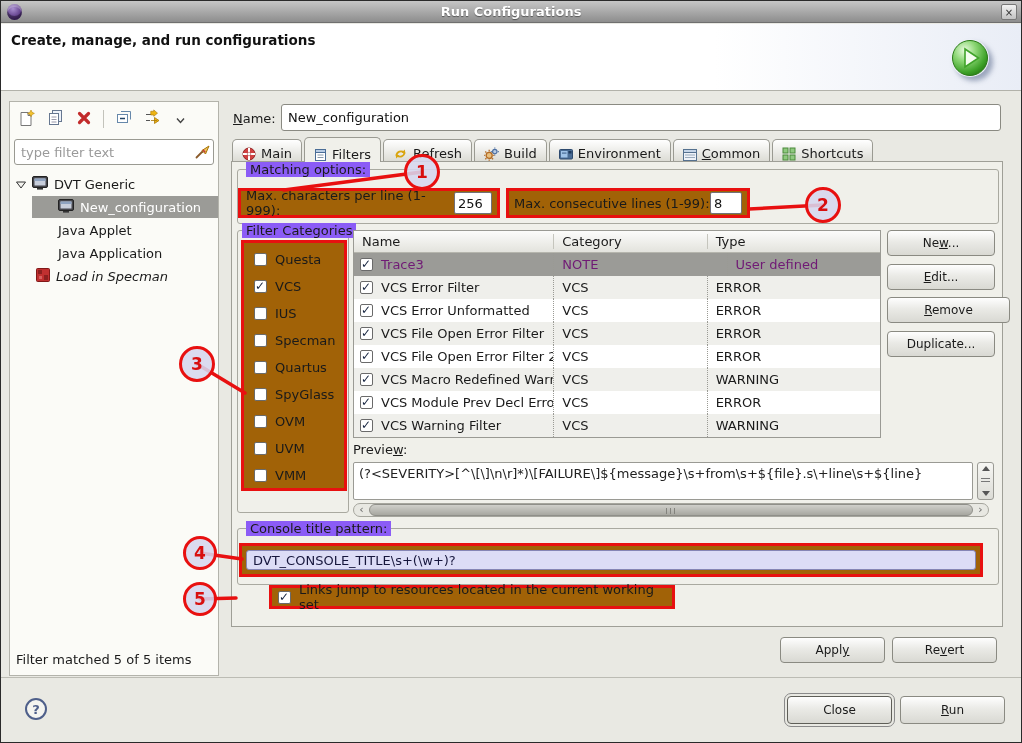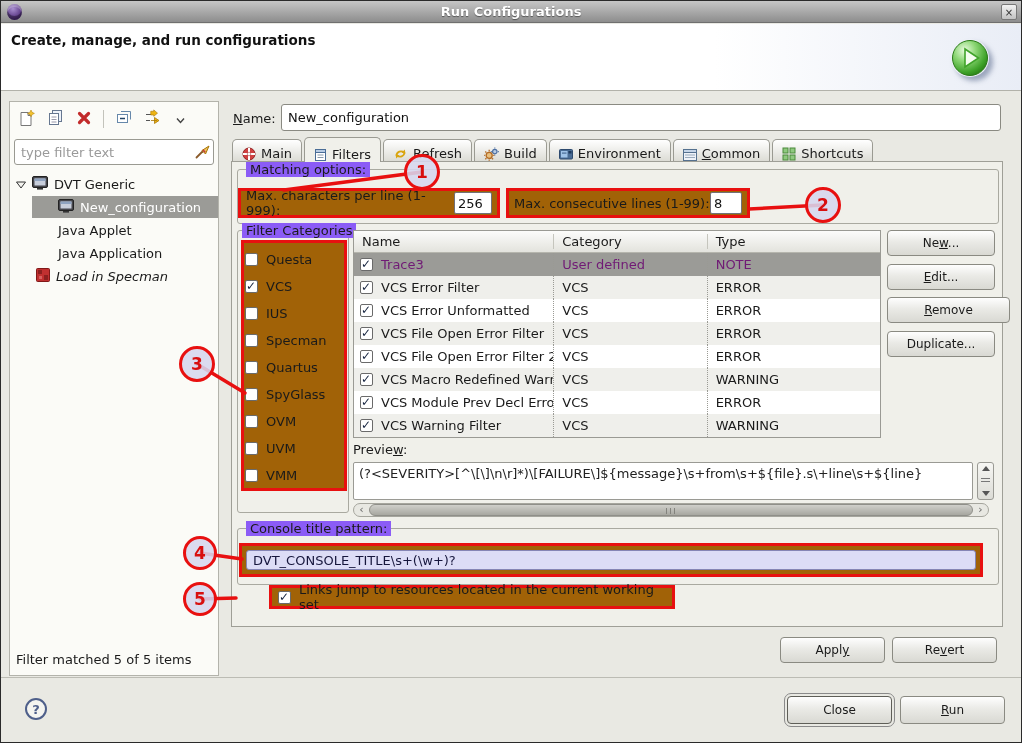--- a/index.html
+++ b/index.html
@@ -67,21 +67,21 @@
 
   .redbox{position:absolute;border:3px solid #e81010;background:#a16207;}
   .opt-row{display:flex;align-items:center;justify-content:space-between;padding:0 5px;}
   .num-input{width:38px;height:22px;border:1px solid #70707a;border-radius:2px;background:#fff;
     font-size:13px;font-family:inherit;padding:0 3px;color:#111;}
 
   .cb{width:13px;height:13px;min-width:13px;background:#fff;border:1px solid #6a6a6a;border-radius:2px;
     display:inline-block;position:relative;}
   .cb[data-checked="true"]::after{content:"✓";position:absolute;left:0px;top:-2px;font-size:12px;
     font-weight:bold;color:#15233f;line-height:14px;}
-  .cat-item{display:flex;align-items:center;gap:8px;height:27px;padding-left:1px;}
+  .cat-item{display:flex;align-items:center;gap:8px;height:27px;padding-left:10px;}
 
   
   .ftable{position:absolute;left:352px;top:229px;width:528px;background:#fff;border:1px solid #9a9a94;}
   .thead{display:flex;height:22px;background:linear-gradient(#fcfcfb,#e3e3dd);
     border-bottom:1px solid #b5b5ad;align-items:center;}
   .th{padding-left:8px;overflow:hidden;white-space:nowrap;}
   .th+.th{border-left:1px solid #c5c5bd;}
   .trow{display:flex;height:23px;align-items:center;background:#fff;}
   .trow.alt{background:#efefeb;}
   .trow.sel{background:#9b9b97;color:#701a75;}
@@ -389,22 +389,22 @@
     <div class="thead">
       <div class="th col1">Name</div>
       <div class="th col2">Category</div>
       <div class="th col3">Type</div>
     </div>
     <div class="trow sel">
       <div class="td c1 col1">
           <span class="cb" data-checked="true"></span>
           <span>Trace3</span>
         </div>
+      <div class="td c3 col3">NOTE</div>
       <div class="td c2 col2">User defined</div>
-      <div class="td c3 col3">NOTE</div>
     </div>
     <div class="trow alt">
       <div class="td c1 col1">
           <span class="cb" data-checked="true"></span>
           <span>VCS Error Filter</span>
         </div>
       <div class="td c2 col2">VCS</div>
       <div class="td c3 col3">ERROR</div>
     </div>
     <div class="trow">

